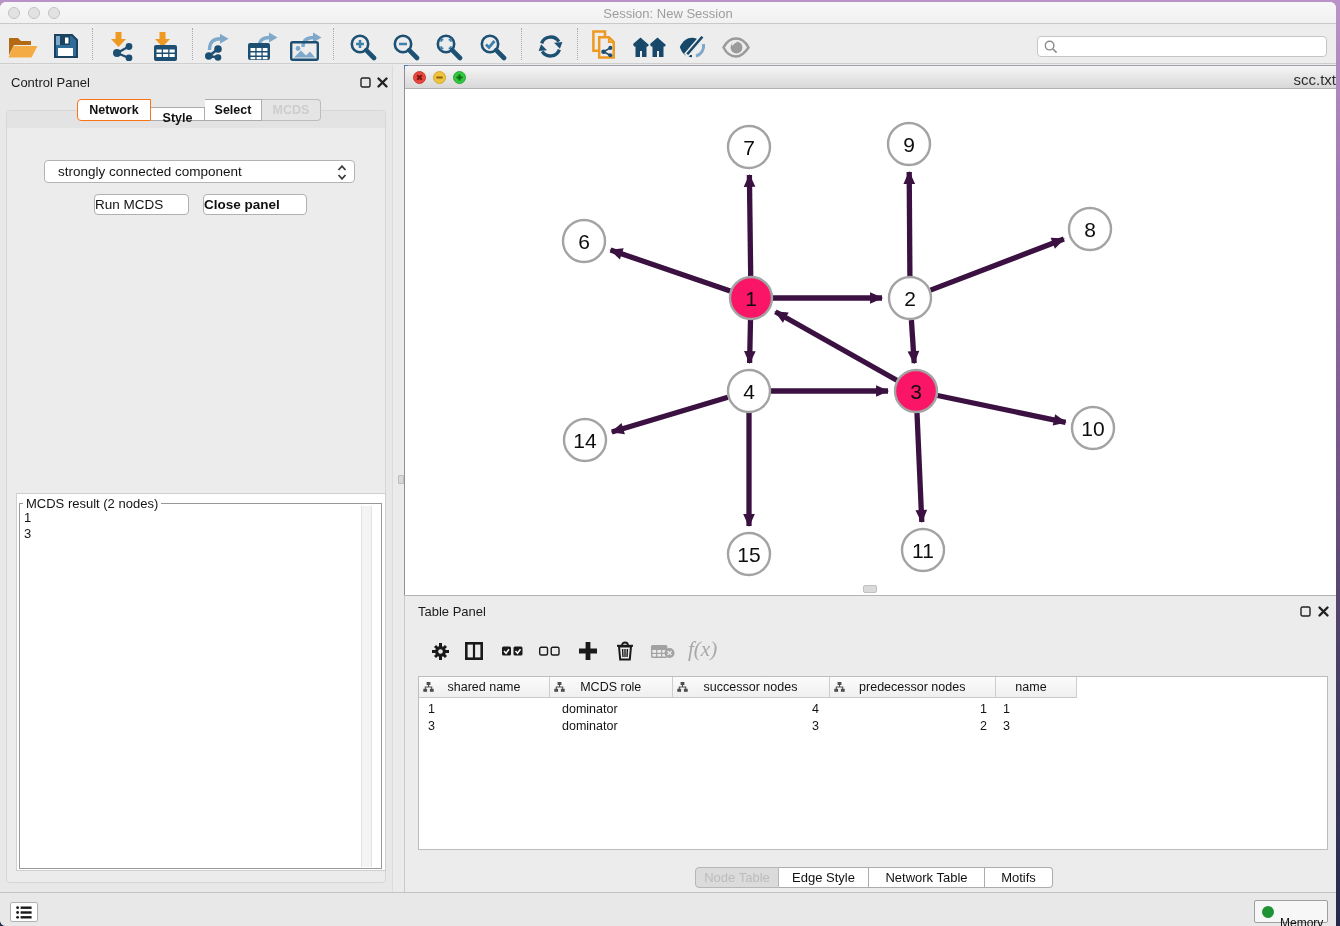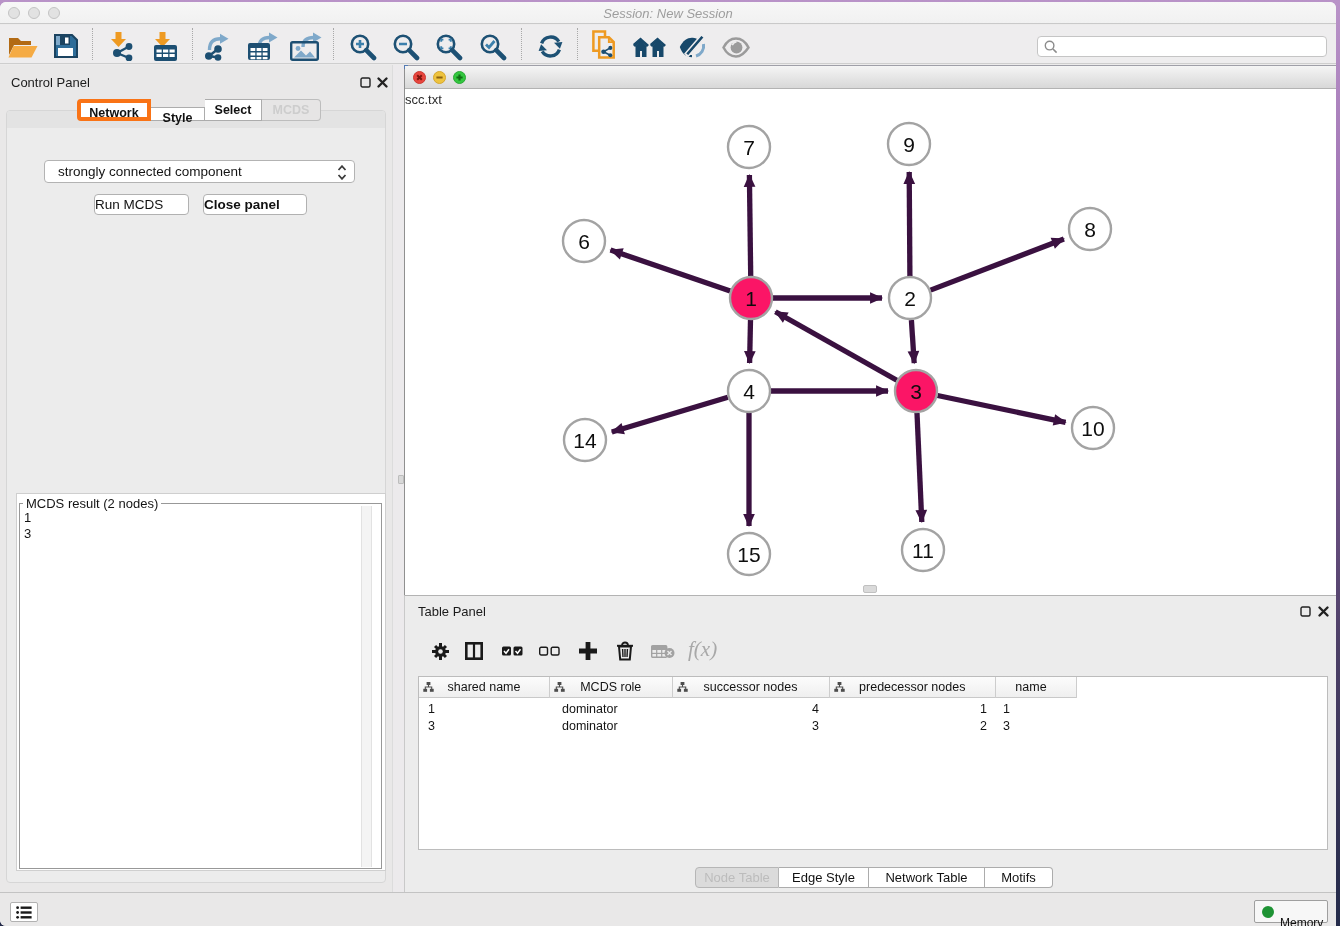--- a/index.html
+++ b/index.html
@@ -3,21 +3,21 @@
 <meta charset="utf-8">
 <style>
 * { margin:0; padding:0; box-sizing:border-box; }
 html,body { width:1340px; height:926px; overflow:hidden; }
 body { font-family:"Liberation Sans", sans-serif; position:relative;
   background:linear-gradient(180deg,#b993c8 0%,#a57ab8 18%,#7e5a93 45%,#4c3f66 70%,#232a49 100%); }
 #win { position:absolute; left:0; top:2px; width:1336px; height:924px;
   background:#ecebeb; border-radius:6px 6px 0 6px; overflow:hidden; }
 
 #titlebar { position:absolute; left:0; top:0; width:100%; height:22px;
-  background:linear-gradient(#f7f7f7,#f1f1f1); border-bottom:1px solid #c9c9c9;font-style:italic; }
+  background:linear-gradient(#f7f7f7,#f1f1f1); border-bottom:1px solid #c9c9c9; }
 .tl { position:absolute; top:5px; width:12px; height:12px; border-radius:50%;
   background:#e2e2e2; border:1px solid #c3c3c3; }
 #title { position:absolute; top:4px; left:0; width:100%; text-align:center;
   font-size:13px; color:#9d9d9d; }
 
 #toolbar { position:absolute; left:0; top:23px; width:100%; height:39px;
   background:#eeedee; border-bottom:1px solid #cecece; }
 .tbi { position:absolute; top:7px; }
 .tsep { position:absolute; top:3px; height:32px; width:0;
   border-left:1px dotted #a9a9a9; }
@@ -26,22 +26,22 @@
 
 #cpanel { position:absolute; left:0; top:63px; width:392px; height:827px; background:#e9e8e8; }
 #splitv { position:absolute; left:392px; top:63px; width:12px; height:827px;
   background:#eceaec; border-left:1px solid #dcdcdc; }
 #splitvh { position:absolute; left:398px; top:473px; width:6px; height:9px;
   background:#d8d8d8; border:1px solid #bdbdbd; border-radius:1px; }
 #netframe { position:absolute; left:404px; top:63px; width:932px; height:530px;
   background:#fff; border-left:1px solid #909090; border-top:1px solid #9f9fa8; }
 #nettitle { position:absolute; left:0; top:0; width:100%; height:23px;
   background:linear-gradient(#f5f5f5,#d8d8d8); border-bottom:1px solid #b3b3b3; }
-#nettitle .cap { position:absolute; top:5px; left:0; width:100%; text-align:left;
-  font-size:13px; color:#2d2d2d;margin-top:21px; }
+#nettitle .cap { position:absolute; top:5px; left:0; width:100%; text-align:right;
+  font-size:15px; color:#2d2d2d; }
 .mac { position:absolute; top:5px; width:13px; height:13px; border-radius:50%; }
 #tpanel { position:absolute; left:404px; top:593px; width:932px; height:297px;
   background:#ececec; border-top:1px solid #b3b3b3; border-left:1px solid #c9c9c9; }
 #statusbar { position:absolute; left:0; top:890px; width:1336px; height:34px;
   background:#e9e8e8; border-top:1px solid #c3c3c3; }
 
 .btn { position:absolute; background:#fff; border:1px solid #b1b1b1; border-radius:4px;
   font-size:13.5px; color:#111; }
 .hdrtxt { font-size:13px; color:#1c1c1c; }
 </style>
@@ -208,21 +208,21 @@
     <div class="hdrtxt" style="position:absolute;left:11px;top:10px;">Control Panel</div>
     <svg style="position:absolute;left:360px;top:12px" width="11" height="11" viewBox="0 0 11 11">
       <rect x="1" y="1" width="9" height="9" fill="none" stroke="#222" stroke-width="1.4" rx="1.5"></rect>
       </svg>
     <svg style="position:absolute;left:376px;top:11px" width="13" height="13" viewBox="0 0 13 13">
       <path d="M2.5,2.5 l8,8 M10.5,2.5 l-8,8" stroke="#222" stroke-width="2.4" stroke-linecap="round"></path>
       </svg>
     <div style="position:absolute;left:6px;top:45px;width:380px;height:773px;background:#ececec;border:1px solid #d6d6d6;border-radius:4px;"></div>
     <div style="position:absolute;left:7px;top:46px;width:378px;height:17px;background:#e3e3e3;border-radius:4px 4px 0 0;"></div>
     <div id="tabs" style="position:absolute;left:77px;top:34px;height:22px;display:flex;font-size:12.5px;font-weight:bold;">
-      <div style="width:74px;background:#fff;border:4px solid #f97316;border-radius:4px 0 0 4px;text-align:center;line-height:20px;color:#111;">Network</div>
+      <div style="width:74px;background:#fff;border:1px solid #f97316;border-radius:4px 0 0 4px;text-align:center;line-height:20px;color:#111;">Network</div>
       <div style="width:54px;background:#fff;border:1px solid #acacac;border-left:none;text-align:center;line-height:20px;color:#111;margin-top:8px;">Style</div>
       <div style="width:57px;background:#fff;border:1px solid #acacac;border-left:none;text-align:center;line-height:20px;color:#111;">Select</div>
       <div style="width:59px;background:#e6e5e5;border:1px solid #bdbdbd;border-left:none;border-radius:0 4px 4px 0;text-align:center;line-height:20px;color:#cdcdcd;">MCDS</div>
     </div>
     <div style="position:absolute;left:44px;top:95px;width:311px;height:23px;background:#fff;border:1px solid #b3b3b3;border-radius:4px;">
       <div style="position:absolute;left:13px;top:3px;font-size:13.5px;color:#141414;">strongly connected component</div>
       <svg style="position:absolute;right:7px;top:4px" width="10" height="15" viewBox="0 0 10 15">
         <path d="M1.5,5 L5,1.2 L8.5,5" fill="none" stroke="#3c3c3c" stroke-width="1.8"></path>
         <path d="M1.5,10 L5,13.8 L8.5,10" fill="none" stroke="#3c3c3c" stroke-width="1.8"></path>
         </svg>

